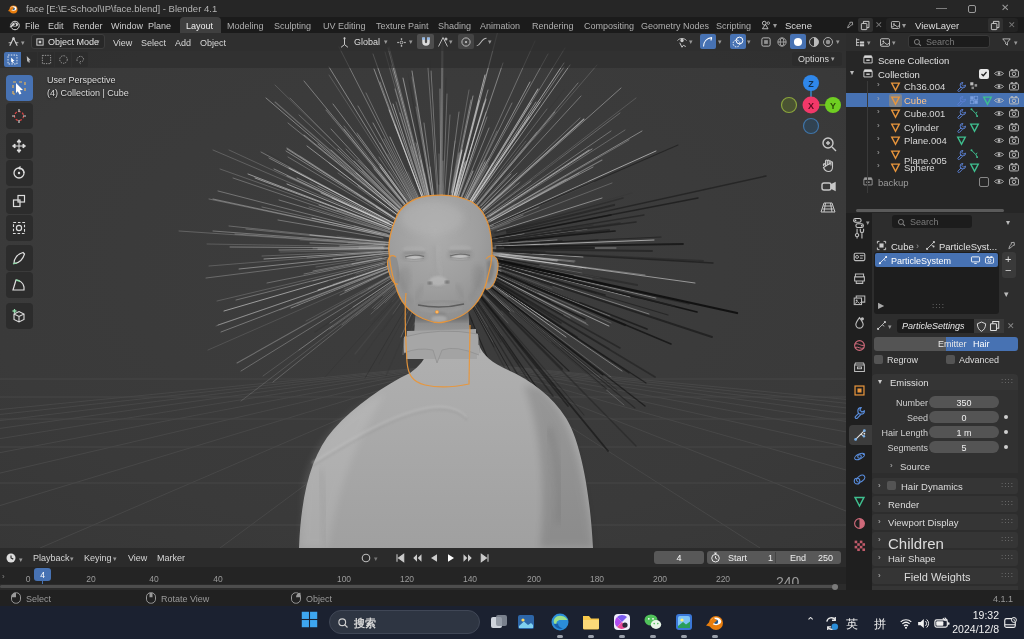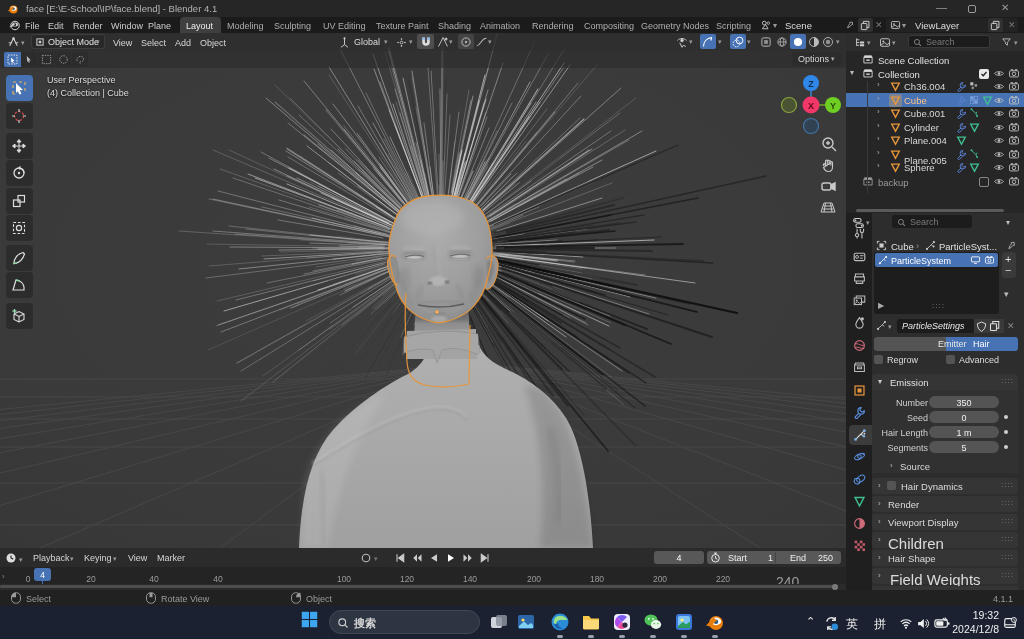--- a/index.html
+++ b/index.html
@@ -1343,21 +1343,21 @@
       <div class="abs" style="left:26px;top:319px;width:146px;height:16px;background:#353535;border-radius:3px;"></div>
       <span class="tx" style="left:32px;top:322px;font-size:8px;color:#bbb;">›</span>
       <span class="tx" style="left:42px;top:322px;font-size:15px;color:#dcdcdc;text-align:center;">Children</span>
       <span class="tx" style="left:155px;top:321px;font-size:8px;color:#888;letter-spacing:1px;">::::</span>
       <div class="abs" style="left:26px;top:337px;width:146px;height:16px;background:#353535;border-radius:3px;"></div>
       <span class="tx" style="left:32px;top:340px;font-size:8px;color:#bbb;">›</span>
       <span class="tx" style="left:42px;top:340px;font-size:9.5px;color:#dcdcdc;">Hair Shape</span>
       <span class="tx" style="left:155px;top:339px;font-size:8px;color:#888;letter-spacing:1px;">::::</span>
       <div class="abs" style="left:26px;top:355px;width:146px;height:16px;background:#353535;border-radius:3px;"></div>
       <span class="tx" style="left:32px;top:358px;font-size:8px;color:#bbb;">›</span>
-      <span class="tx" style="left:44px;top:358px;font-size:15px;color:#dcdcdc;">Field Weights</span>
+      <span class="tx" style="left:58px;top:358px;font-size:11px;color:#dcdcdc;">Field Weights</span>
       <span class="tx" style="left:155px;top:357px;font-size:8px;color:#888;letter-spacing:1px;">::::</span>
       <div class="abs" style="left:26px;top:373px;width:146px;height:4px;background:#353535;"></div>
     </div>
     <div class="abs" style="left:0;top:548px;width:846px;height:42px;background:#2b2b2b;">
       <svg class="abs" style="left:5px;top:4px" width="12" height="12" viewBox="0 0 16 16">
         <circle cx="8" cy="8" r="6" fill="#ddd"></circle>
         <path d="M8,4.5 V8 L11,9.5" stroke="#2b2b2b" stroke-width="1.5" fill="none"></path>
       </svg>
       <span class="tx" style="left:19px;top:8px;font-size:7px;color:#999;">▾</span>
       <span class="tx" style="left:33px;top:5px;font-size:9px;color:#d6d6d6;">Playback</span>

